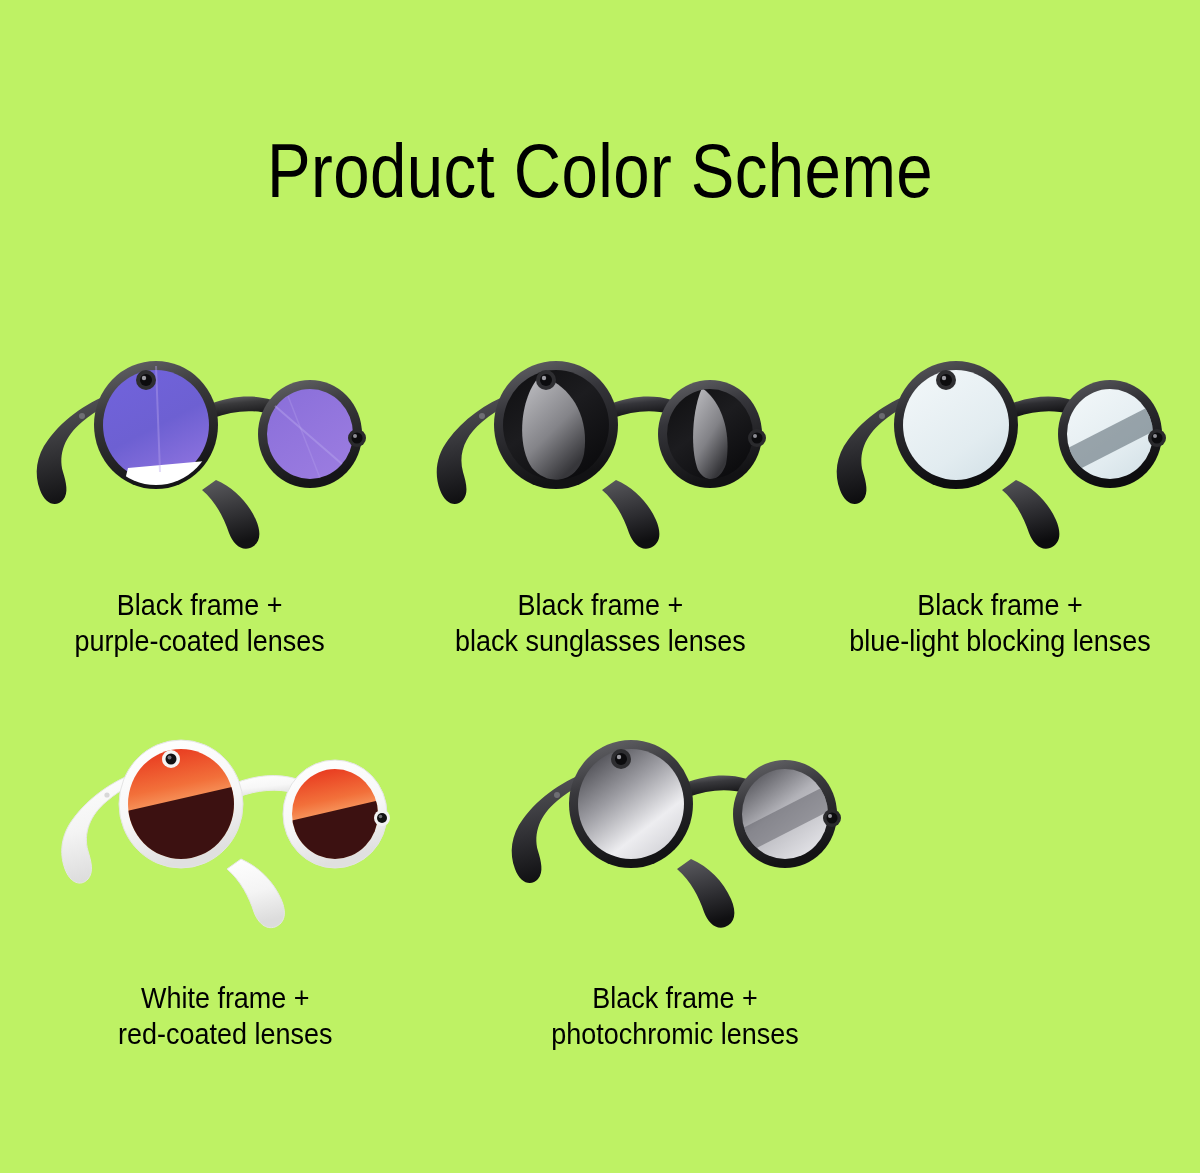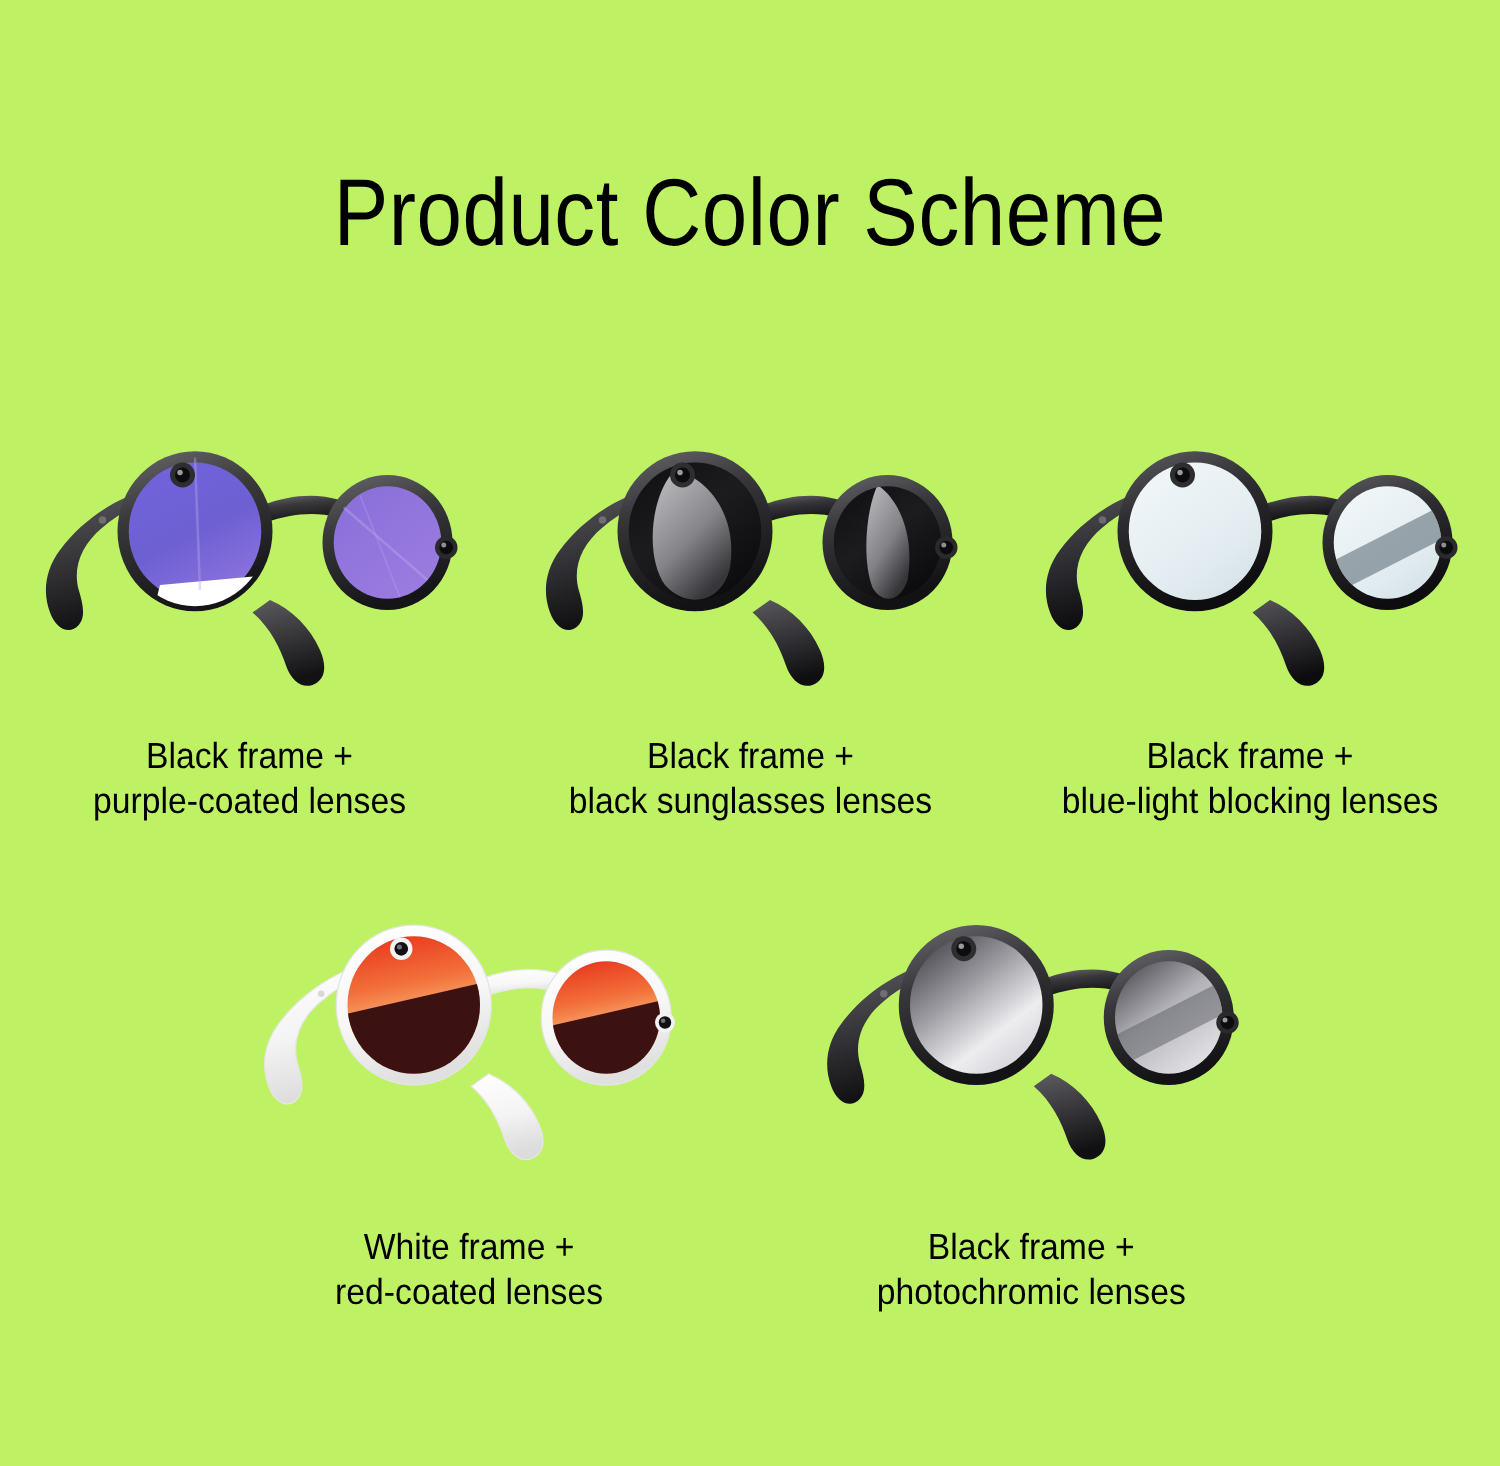--- a/index.html
+++ b/index.html
@@ -35,21 +35,21 @@
     transform-origin: 50% 50%;
     white-space: nowrap;
   }
 
   
   .row {
     position: absolute;
     left: 0;
     width: 1200px;
     display: flex;
-    justify-content: center;
+    justify-content: flex-start;
   }
   #row-top    { top: 330px; }
   #row-bottom { top: 704px; }
 
   .cell {
     width: 400px;
     display: flex;
     flex-direction: column;
     align-items: center;
   }

